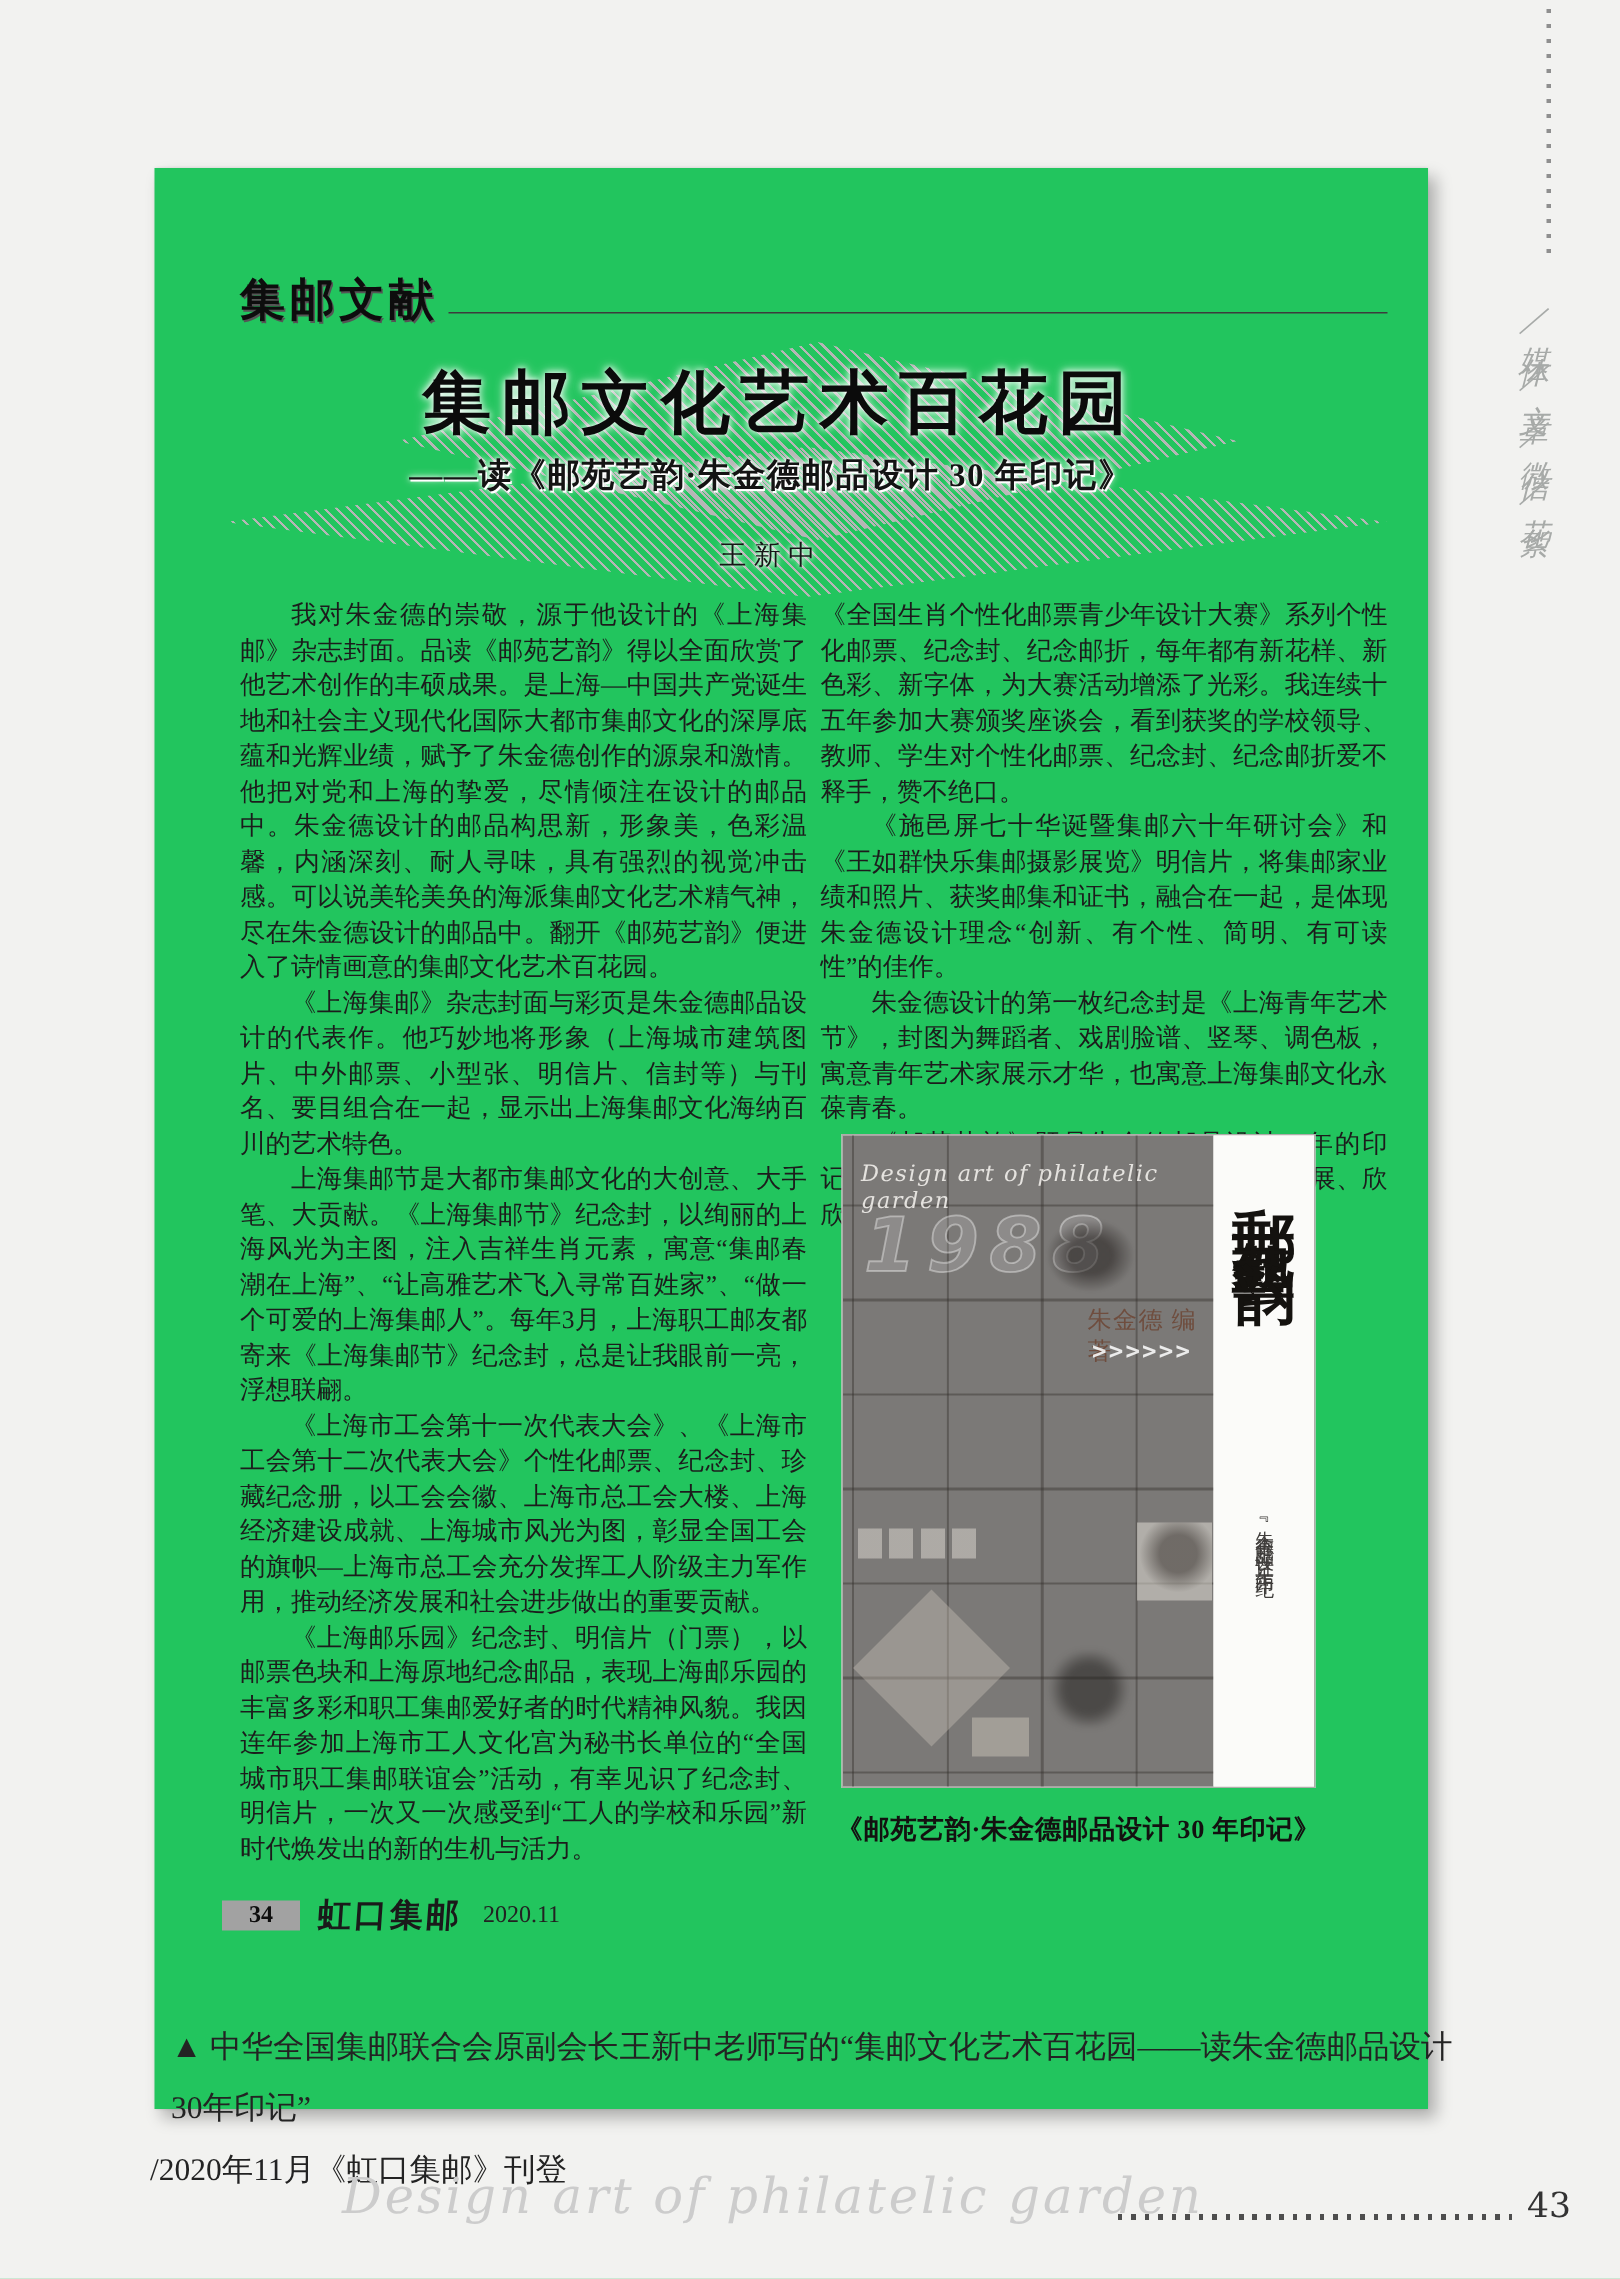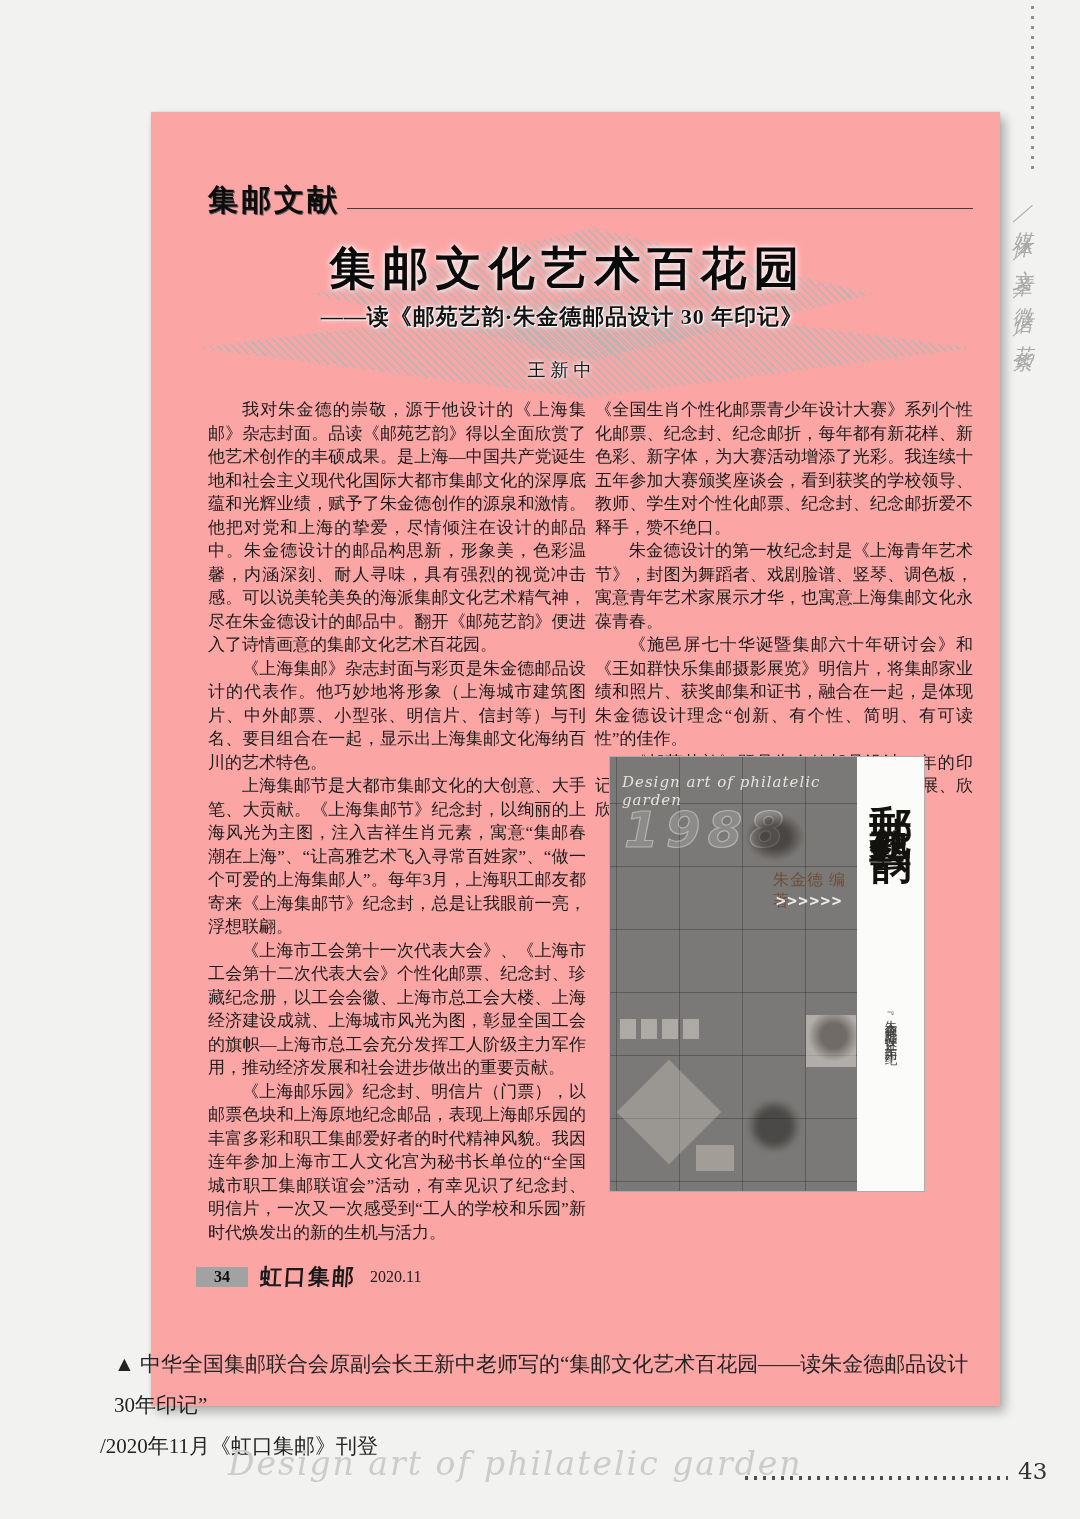--- a/index.html
+++ b/index.html
@@ -7,22 +7,22 @@
         font-family:"Liberation Serif",serif;color:#1a1a1a;}
 
   
   .side-dots{position:absolute;left:1031px;top:6px;width:3px;height:164px;
              background:repeating-linear-gradient(to bottom,#8f8f8f 0 3px,transparent 3px 10px);}
   .side-vert{position:absolute;left:1010px;top:190px;height:380px;writing-mode:vertical-rl;
              font-size:20px;font-style:italic;color:#a7aaa8;letter-spacing:6px;
              font-family:"DejaVu Serif",serif;}
 
   
-  .page{position:absolute;left:103px;top:112px;width:849px;height:1294px;background:#fca5a5;
-        box-shadow:5px 6px 10px rgba(0,0,0,.28),0 0 2px rgba(0,0,0,.12);margin-left:48px;}
+  .page{position:absolute;left:103px;top:112px;width:849px;height:1294px;background:#22c55e;
+        box-shadow:5px 6px 10px rgba(0,0,0,.28),0 0 2px rgba(0,0,0,.12);}
 
   .logo{position:absolute;left:57px;top:68px;font-size:30px;font-weight:900;letter-spacing:3px;
         color:#0d0d0d;text-shadow:1px 1px 0 #555;}
   .logo-rule{position:absolute;left:196px;top:96px;width:626px;height:0;border-top:1.5px solid #3c3c3c;}
 
   .diamond{position:absolute;
            background:repeating-linear-gradient(45deg,#b6b6b6 0 1.5px,transparent 1.5px 5.5px);
            clip-path:polygon(50% 0,100% 50%,50% 100%,0 50%);}
   .d1{left:162px;top:116px;width:560px;height:132px;}
   .d2{left:47px;top:186px;width:775px;height:100px;}
@@ -127,22 +127,22 @@
     <div class="col col-left">
       <p class="para">我对朱金德的崇敬，源于他设计的《上海集邮》杂志封面。品读《邮苑艺韵》得以全面欣赏了他艺术创作的丰硕成果。是上海—中国共产党诞生地和社会主义现代化国际大都市集邮文化的深厚底蕴和光辉业绩，赋予了朱金德创作的源泉和激情。他把对党和上海的挚爱，尽情倾注在设计的邮品中。朱金德设计的邮品构思新，形象美，色彩温馨，内涵深刻、耐人寻味，具有强烈的视觉冲击感。可以说美轮美奂的海派集邮文化艺术精气神，尽在朱金德设计的邮品中。翻开《邮苑艺韵》便进入了诗情画意的集邮文化艺术百花园。</p>
       <p class="para">《上海集邮》杂志封面与彩页是朱金德邮品设计的代表作。他巧妙地将形象（上海城市建筑图片、中外邮票、小型张、明信片、信封等）与刊名、要目组合在一起，显示出上海集邮文化海纳百川的艺术特色。</p>
       <p class="para">上海集邮节是大都市集邮文化的大创意、大手笔、大贡献。《上海集邮节》纪念封，以绚丽的上海风光为主图，注入吉祥生肖元素，寓意“集邮春潮在上海”、“让高雅艺术飞入寻常百姓家”、“做一个可爱的上海集邮人”。每年3月，上海职工邮友都寄来《上海集邮节》纪念封，总是让我眼前一亮，浮想联翩。</p>
       <p class="para">《上海市工会第十一次代表大会》、《上海市工会第十二次代表大会》个性化邮票、纪念封、珍藏纪念册，以工会会徽、上海市总工会大楼、上海经济建设成就、上海城市风光为图，彰显全国工会的旗帜—上海市总工会充分发挥工人阶级主力军作用，推动经济发展和社会进步做出的重要贡献。</p>
       <p class="para">《上海邮乐园》纪念封、明信片（门票），以邮票色块和上海原地纪念邮品，表现上海邮乐园的丰富多彩和职工集邮爱好者的时代精神风貌。我因连年参加上海市工人文化宫为秘书长单位的“全国城市职工集邮联谊会”活动，有幸见识了纪念封、明信片，一次又一次感受到“工人的学校和乐园”新时代焕发出的新的生机与活力。</p>
     </div>
 
     <div class="col col-right">
       <p class="para noindent">《全国生肖个性化邮票青少年设计大赛》系列个性化邮票、纪念封、纪念邮折，每年都有新花样、新色彩、新字体，为大赛活动增添了光彩。我连续十五年参加大赛颁奖座谈会，看到获奖的学校领导、教师、学生对个性化邮票、纪念封、纪念邮折爱不释手，赞不绝口。</p>
+      <p class="para">《施邑屏七十华诞暨集邮六十年研讨会》和《王如群快乐集邮摄影展览》明信片，将集邮家业绩和照片、获奖邮集和证书，融合在一起，是体现朱金德设计理念“创新、有个性、简明、有可读性”的佳作。</p>
       <p class="para">朱金德设计的第一枚纪念封是《上海青年艺术节》，封图为舞蹈者、戏剧脸谱、竖琴、调色板，寓意青年艺术家展示才华，也寓意上海集邮文化永葆青春。</p>
-      <p class="para">《施邑屏七十华诞暨集邮六十年研讨会》和《王如群快乐集邮摄影展览》明信片，将集邮家业绩和照片、获奖邮集和证书，融合在一起，是体现朱金德设计理念“创新、有个性、简明、有可读性”的佳作。</p>
       <p class="para">《邮苑艺韵》既是朱金德邮品设计30年的印记，更是改革开放以来上海集邮文化蓬勃发展、欣欣向荣的见证。</p>
 
       <figure class="bookfig">
         <div class="book">
           <div class="cover-dark">
             <div class="cover-eng">Design art of philatelic garden</div>
             <div class="cover-year">1988</div>
             <div class="cover-postmark"></div>
             <div class="cover-byline">朱金德 编著</div>
             <div class="cover-chevrons">&gt;&gt;&gt;&gt;&gt;&gt;</div>
@@ -151,20 +151,21 @@
             <div class="smudge s3"></div>
             <div class="smudge s4"></div>
             <div class="smudge s5"></div>
 
           </div>
           <div class="cover-band">
             <div class="band-title">郵苑藝韵</div>
             <div class="band-sub">『朱金德邮品设计三十年印纪』</div>
           </div>
         </div>
+        <figcaption class="bookcap">《邮苑艺韵·朱金德邮品设计 30 年印记》</figcaption>
       </figure>
     </div>
 
     <div class="pfooter">
       <span class="pf-num">34</span>
       <span class="pf-mag">虹口集邮</span>
       <span class="pf-issue">2020.11</span>
     </div>
 
   </div>

